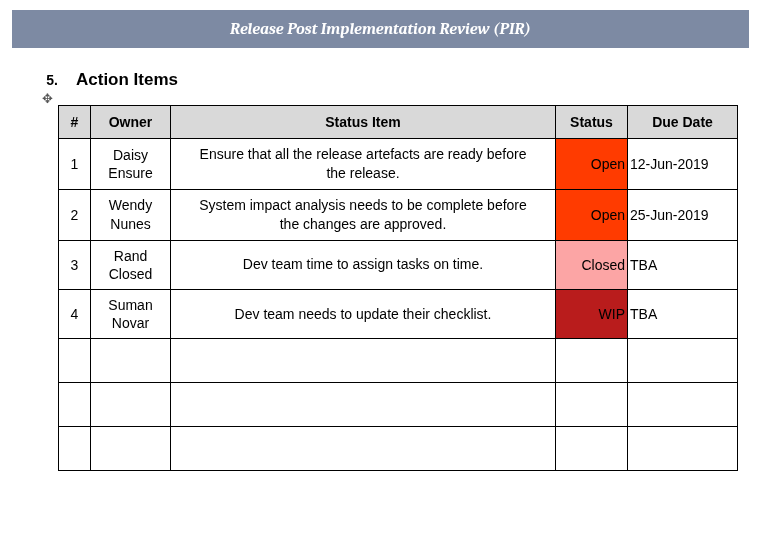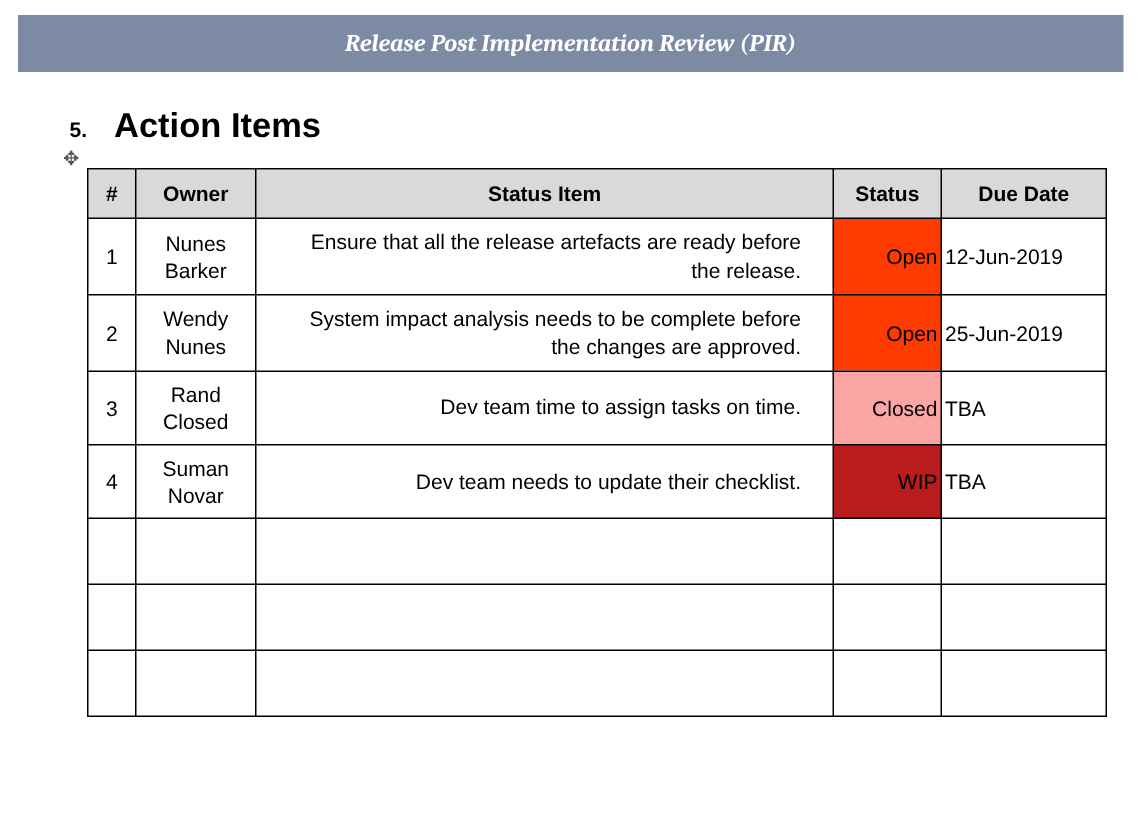--- a/index.html
+++ b/index.html
@@ -27,21 +27,21 @@
     margin: 22px 0 0 12px;
   }
   .section-num {
     width: 64px;
     text-align: right;
     font-size: 14px;
     font-weight: bold;
     padding-right: 18px;
   }
   .section-title {
-    font-size: 23px;
+    font-size: 17px;
     font-weight: bold;
   }
   .anchor-icon {
     font-size: 13px;
     color: #555;
     margin: 2px 0 0 42px;
     line-height: 1;
   }
   .table-wrap {
     margin: 0 0 0 58px;
@@ -64,21 +64,21 @@
     text-align: center;
     padding: 8px 4px;
   }
   .col-num { width: 32px; }
   .col-owner { width: 80px; }
   .col-action { width: auto; }
   .col-status { width: 72px; }
   .col-due { width: 110px; }
   td.c-num { text-align: center; padding: 6px 2px; }
   td.c-owner { text-align: center; padding: 6px 4px; line-height: 1.3; }
-  td.c-action { text-align: right; padding: 6px 21px; line-height: 1.35; }
+  td.c-action { text-align: center; padding: 6px 21px; line-height: 1.35; }
   td.c-status { text-align: right; padding: 6px 2px; }
   td.c-due { text-align: left; padding: 6px 2px; }
   tr.empty td { height: 44px; }
   .corner-box {
     position: absolute;
     right: -6px;
     bottom: -12px;
     width: 10px;
     height: 10px;
     border: 1px solid #888;
@@ -113,21 +113,21 @@
         <th>#</th>
         <th>Owner</th>
         <th>Status Item</th>
         <th>Status</th>
         <th>Due Date</th>
       </tr>
     </thead>
     <tbody id="tbody">
         <tr>
           <td class="c-num">1</td>
-          <td class="c-owner">Nunes Barker</td>
+          <td class="c-owner">Daisy Ensure</td>
           <td class="c-action">Ensure that all the release artefacts are ready before the release.</td>
           <td class="c-status" style="background: rgb(255, 59, 0);">Open</td>
           <td class="c-due">12-Jun-2019</td>
         </tr>
         <tr>
           <td class="c-num">2</td>
           <td class="c-owner">Wendy Nunes</td>
           <td class="c-action">System impact analysis needs to be complete before the changes are approved.</td>
           <td class="c-status" style="background: rgb(255, 59, 0);">Open</td>
           <td class="c-due">25-Jun-2019</td>

